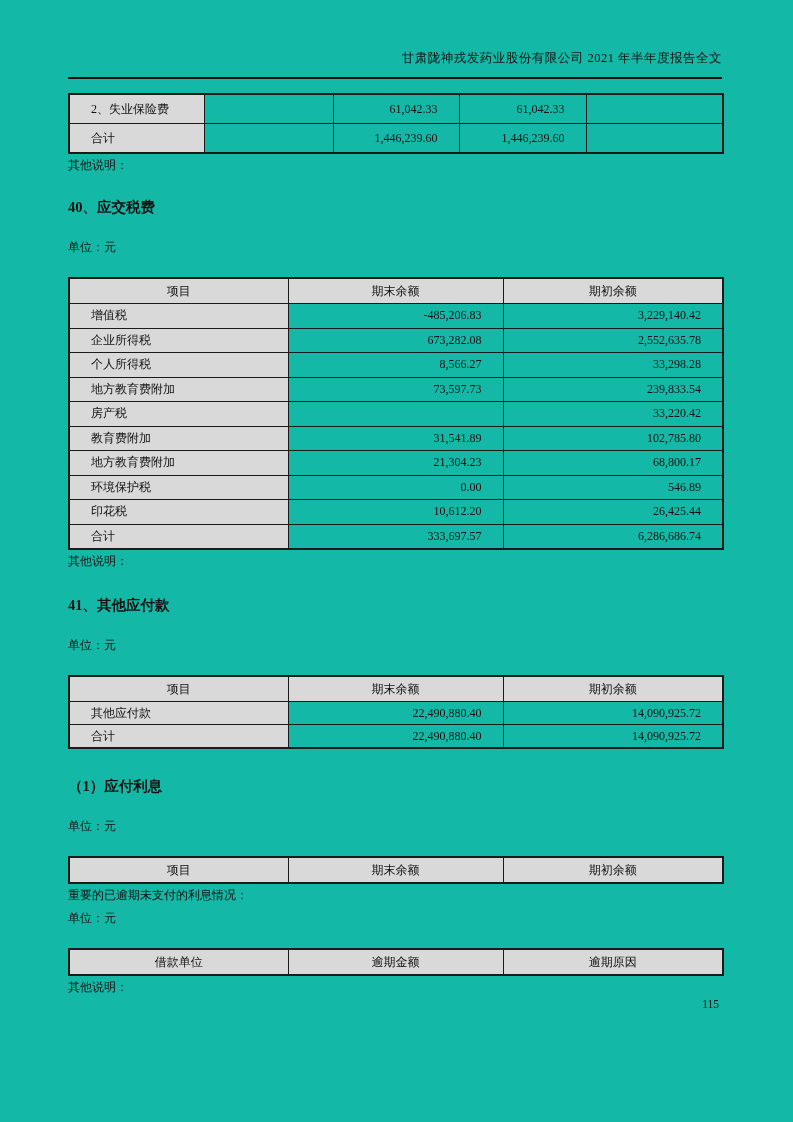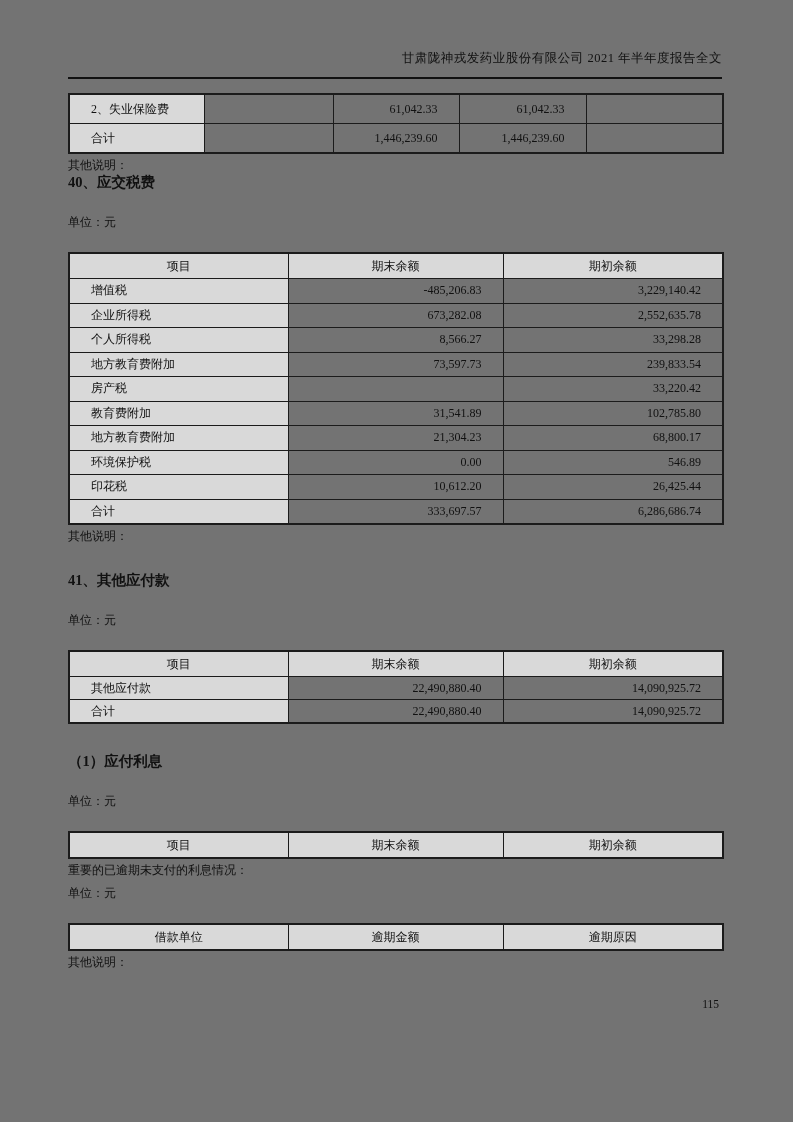--- a/index.html
+++ b/index.html
@@ -4,21 +4,21 @@
 <style>
   html, body {
     margin: 0;
     padding: 0;
     background: #ffffff;
   }
   .page {
     position: relative;
     width: 793px;
     height: 1122px;
-    background: #737373;
+    background: #14b8a6;
     font-family: "Liberation Serif", "DejaVu Serif", serif;
     color: #111111;
     overflow: hidden;
   }
   .content {
     margin: 0 71px 0 68px;
     padding-top: 50px;
   }
   .doc-header-title {
     font-size: 12.5px;
@@ -55,20 +55,21 @@
 
   .top-table { margin-top: 14px; }
   .top-table td { height: 28px; }
 
   .note {
     margin-top: 4px;
     font-size: 12px;
     line-height: 15px;
   }
   .section-heading {
+    margin-top: 25px;
     font-size: 14.5px;
     font-weight: bold;
     line-height: 19px;
   }
   .unit-label {
     margin-top: 23px;
     font-size: 12px;
     line-height: 15px;
   }
   .unit-label.tight { margin-top: 8px; }

